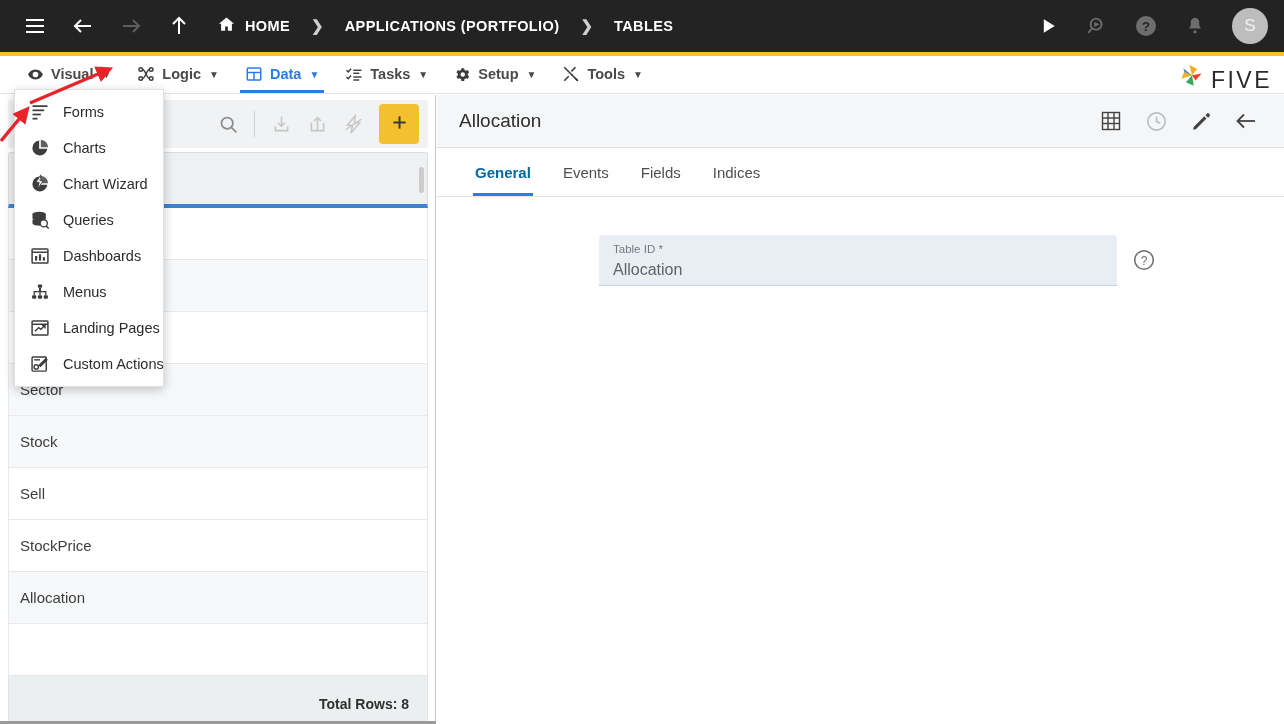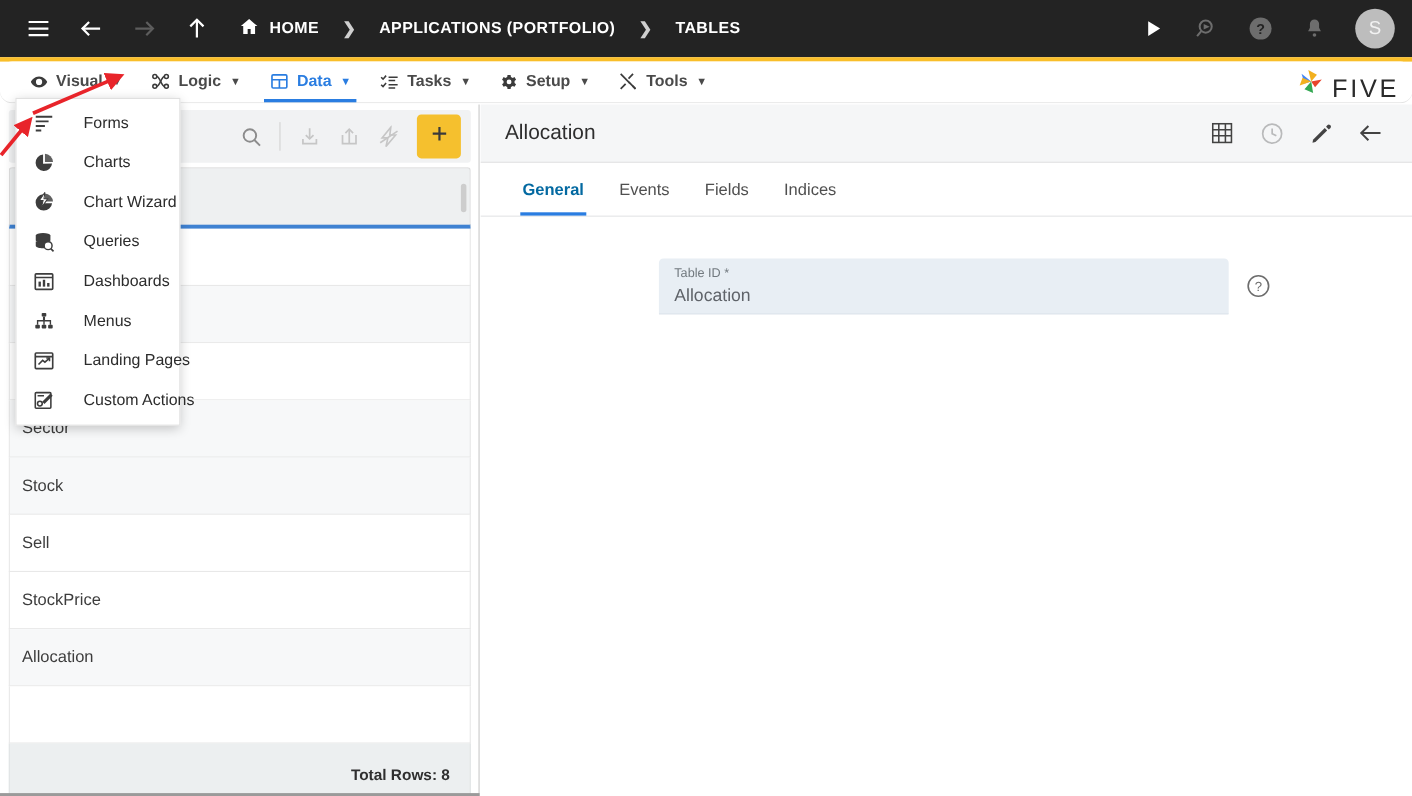--- a/index.html
+++ b/index.html
@@ -50,21 +50,21 @@
     width: 36px; height: 36px; border-radius: 50%; background: #bdbdbd;
     display: flex; align-items: center; justify-content: center;
     color: #f2f2f2; font-size: 17px; font-weight: normal; margin-left: 6px;
   }
 
   
   .menubar {
     position: absolute; left: 0; top: 56px; width: 1284px; height: 38px;
     background: #ffffff;
     border-bottom: 1px solid #e4e4e4;
-    display: flex; align-items: flex-end; border-radius: 11px;
+    display: flex; align-items: flex-end;
   }
   .menu-item {
     position: relative;
     display: flex; align-items: center; gap: 7px;
     height: 38px; padding: 0 13px;
     color: #4a4a4a; font-size: 14.5px; font-weight: bold;
     white-space: nowrap;
   }
   .menu-item:first-child { margin-left: 14px; }
   .menu-item .caret { font-size: 10px; margin-left: 1px; }
@@ -200,21 +200,21 @@
   
   .dropdown {
     position: absolute; left: 14px; top: 89px; width: 150px;
     background: #ffffff;
     border: 1px solid #e0e0e0;
     box-shadow: 0 3px 10px rgba(0,0,0,.22);
     padding: 4px 0;
     z-index: 40;
   }
   .dd-item {
-    display: flex; align-items: center; gap: 26px;
+    display: flex; align-items: center; gap: 13px;
     height: 36px; padding: 0 14px;
     font-size: 14.5px; color: #2c2c2c; white-space: nowrap;
   }
   .dd-ico { width: 21px; display: flex; align-items: center; justify-content: center; color: #3d3d3d; flex: none; }
 
   
   .annot { position: absolute; left: 0; top: 0; width: 1284px; height: 724px; pointer-events: none; z-index: 60; }
 </style>
 </head>
 <body>

